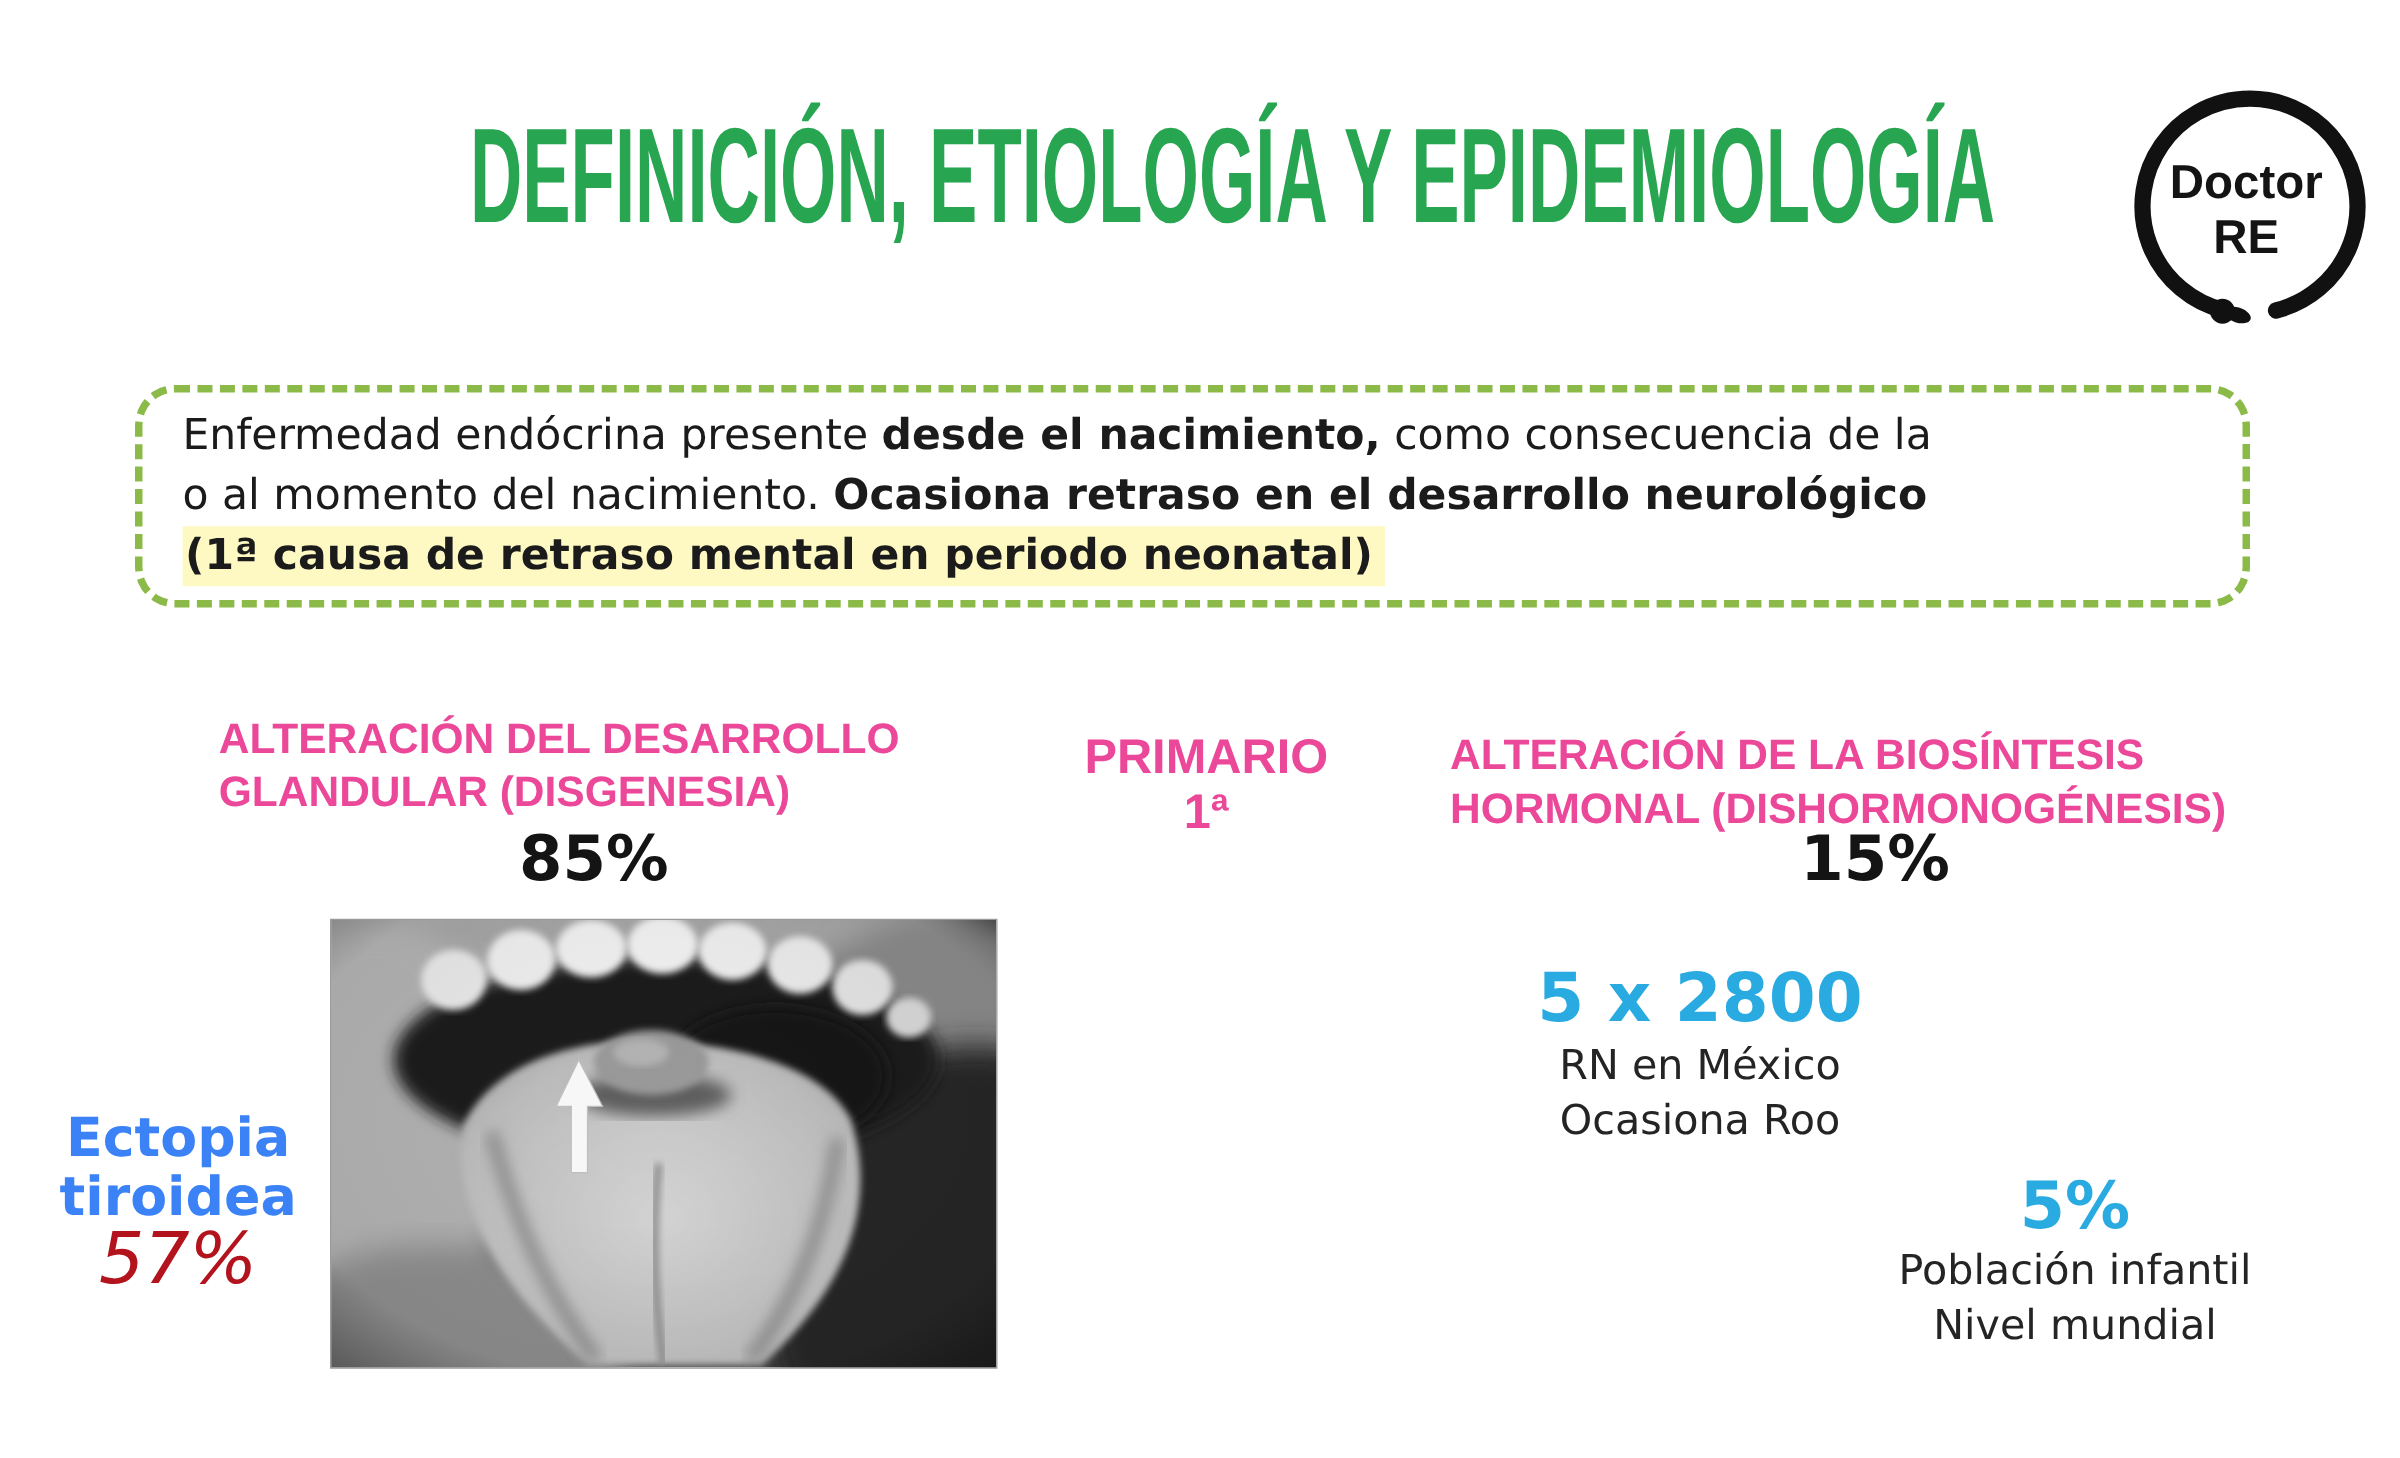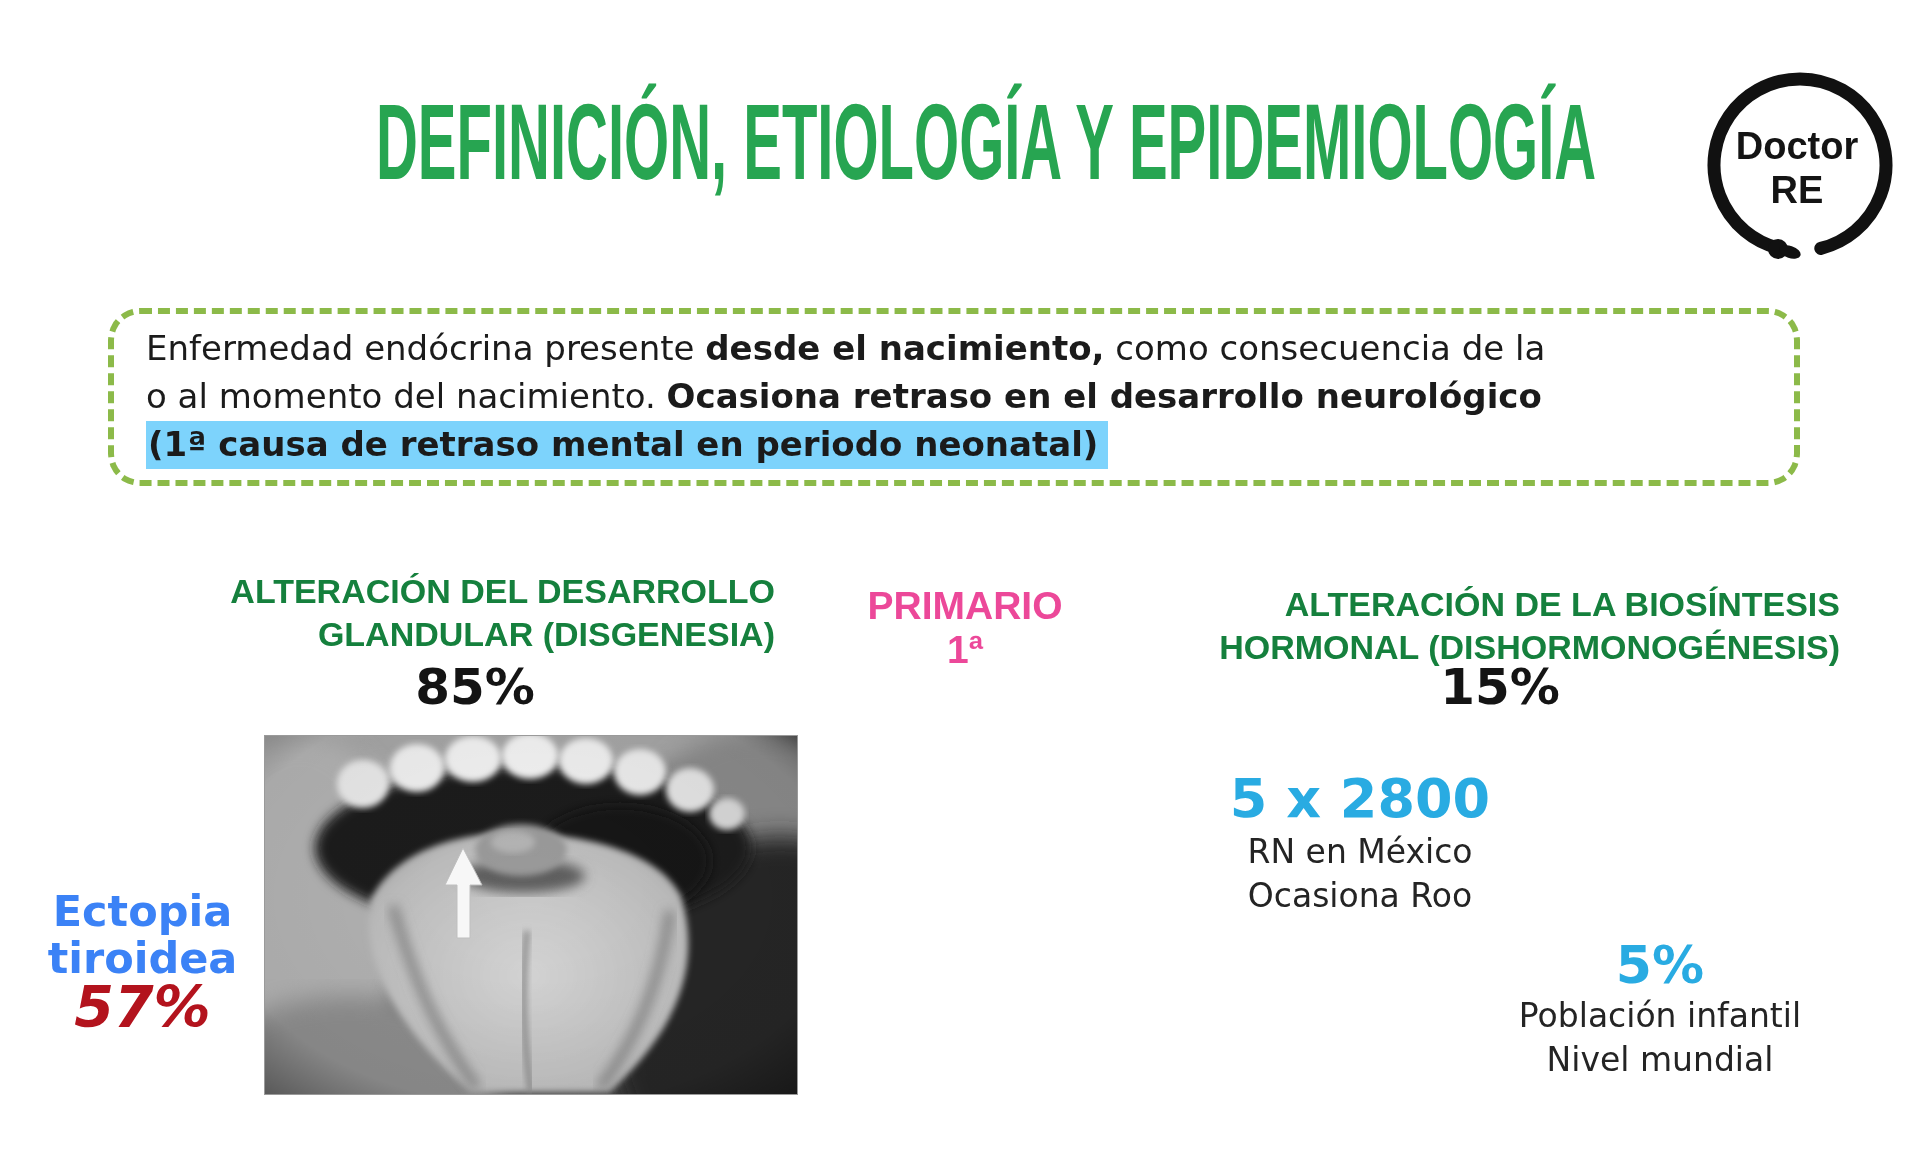--- a/index.html
+++ b/index.html
@@ -17,41 +17,41 @@
   .logo-text{position:absolute;left:0;top:72px;width:194px;text-align:center;
              font-family:"Liberation Sans",sans-serif;font-weight:bold;font-size:38px;line-height:44px;color:#141414;}
 
   
   .defbox{position:absolute;left:108px;top:308px;width:1692px;box-sizing:border-box;
           border:6px dashed #8cba49;border-radius:32px;padding:10px 32px 12px 32px;
           font-size:34px;line-height:48px;color:#1b1b1b;}
   .def-line{white-space:nowrap;}
   .seg{font-weight:normal;}
   .seg.b{font-weight:bold;}
-  .seg.hl{background:#7dd3fc;font-weight:bold;padding:3px 10px 5px 2px;}
+  .seg.hl{background:#fef9c3;font-weight:bold;padding:3px 10px 5px 2px;}
 
   
-  .heading{position:absolute;text-align:right;font-family:"Liberation Sans",sans-serif;
-           font-weight:bold;font-size:34px;line-height:43px;color:#15803d;}
+  .heading{position:absolute;text-align:left;font-family:"Liberation Sans",sans-serif;
+           font-weight:bold;font-size:34px;line-height:43px;color:#ec4899;}
   .heading-left{left:175px;top:570px;width:600px;}
   .heading-right{left:1160px;top:570px;width:680px;margin-top:13px;}
   .pct{position:absolute;text-align:center;font-weight:bold;font-size:50px;line-height:58px;color:#141414;}
   .pct-left{left:175px;top:658px;width:600px;}
   .pct-right{left:1160px;top:658px;width:680px;}
   .primary{position:absolute;left:860px;top:584px;width:210px;text-align:center;
            font-family:"Liberation Sans",sans-serif;font-weight:bold;font-size:39px;line-height:44px;color:#ec4899;}
 
   
   .photo{position:absolute;left:265px;top:736px;width:532px;height:358px;outline:1px solid #9a9a9a;}
 
   
   .ectopia{position:absolute;left:35px;top:888px;width:215px;text-align:center;
            font-weight:bold;font-size:43px;line-height:47px;color:#3b82f6;}
   .ectopia-pct{position:absolute;left:35px;top:976px;width:215px;text-align:center;
-               font-weight:bold;font-style:italic;font-size:57px;line-height:62px;color:#b3131d;}
+               font-weight:normal;font-style:italic;font-size:57px;line-height:62px;color:#b3131d;}
 
   
   .stat{position:absolute;text-align:center;}
   .stat-mexico{left:1160px;top:768px;width:400px;}
   .stat-world{left:1460px;top:936px;width:400px;}
   .stat-value{font-weight:bold;font-size:54px;line-height:62px;color:#29abe2;}
   .stat-world .stat-value{font-size:52px;line-height:58px;}
   .stat-line{font-size:33px;line-height:44px;color:#242424;}
 </style>
 </head>

